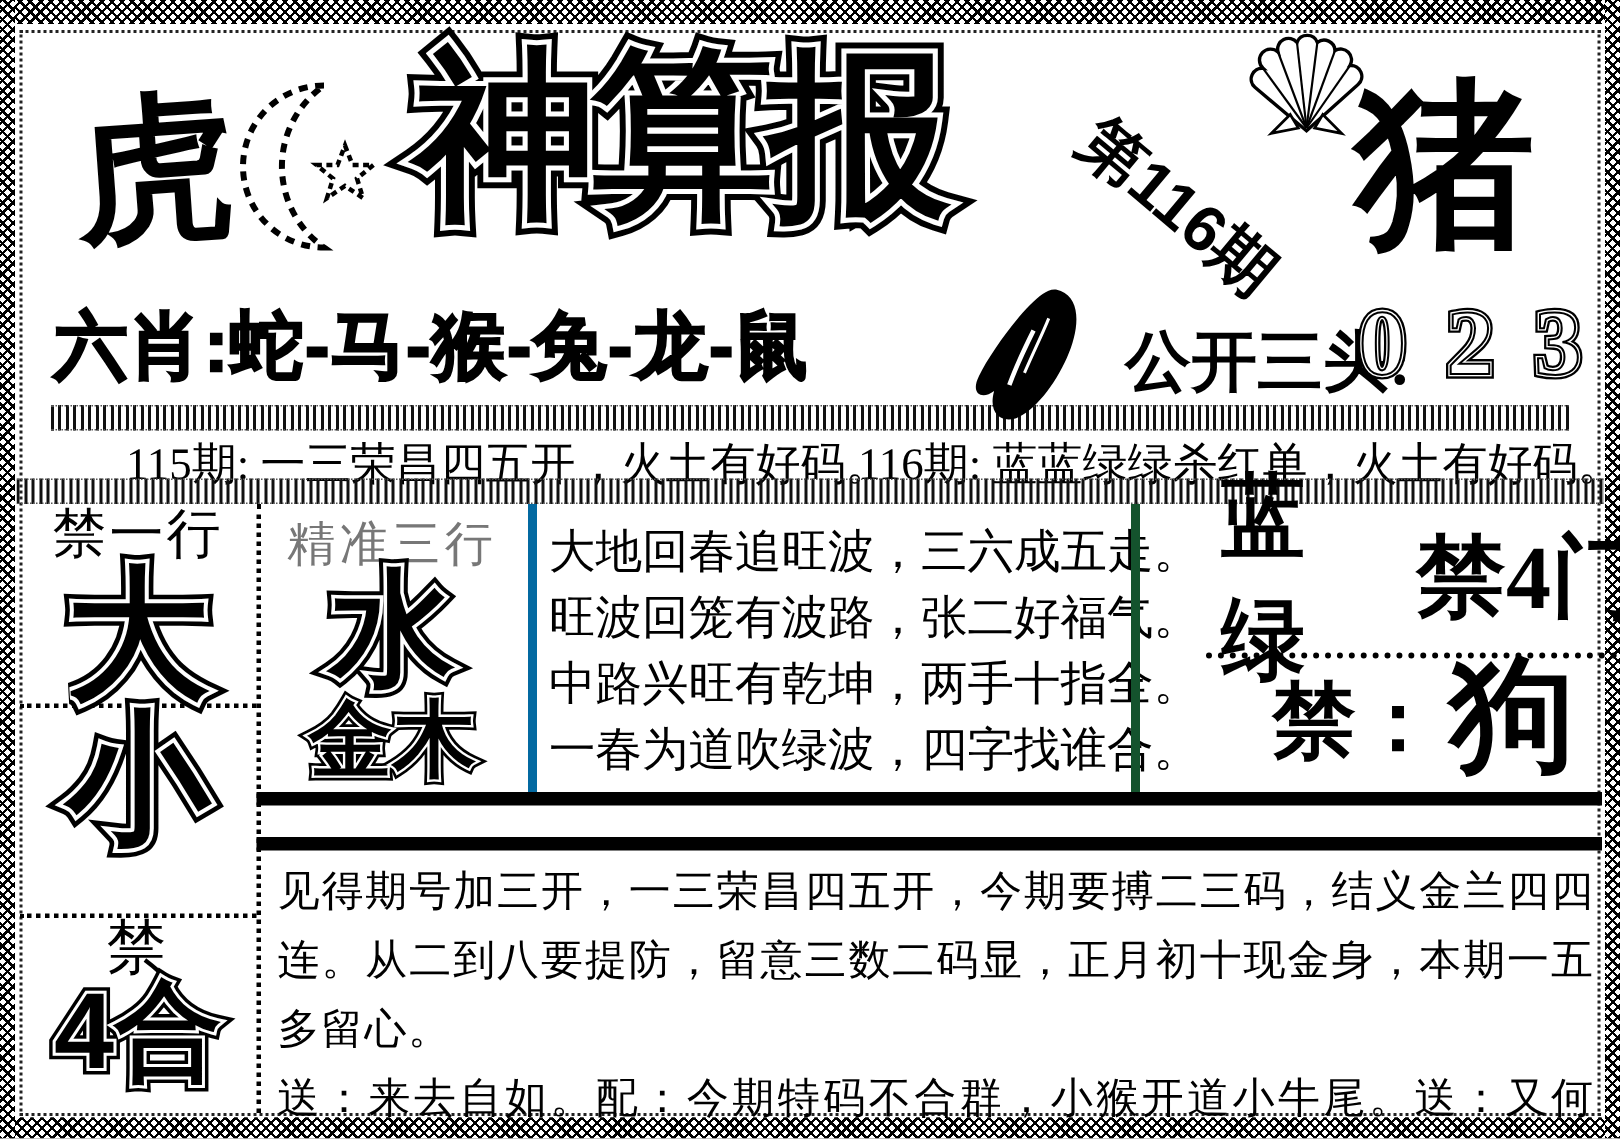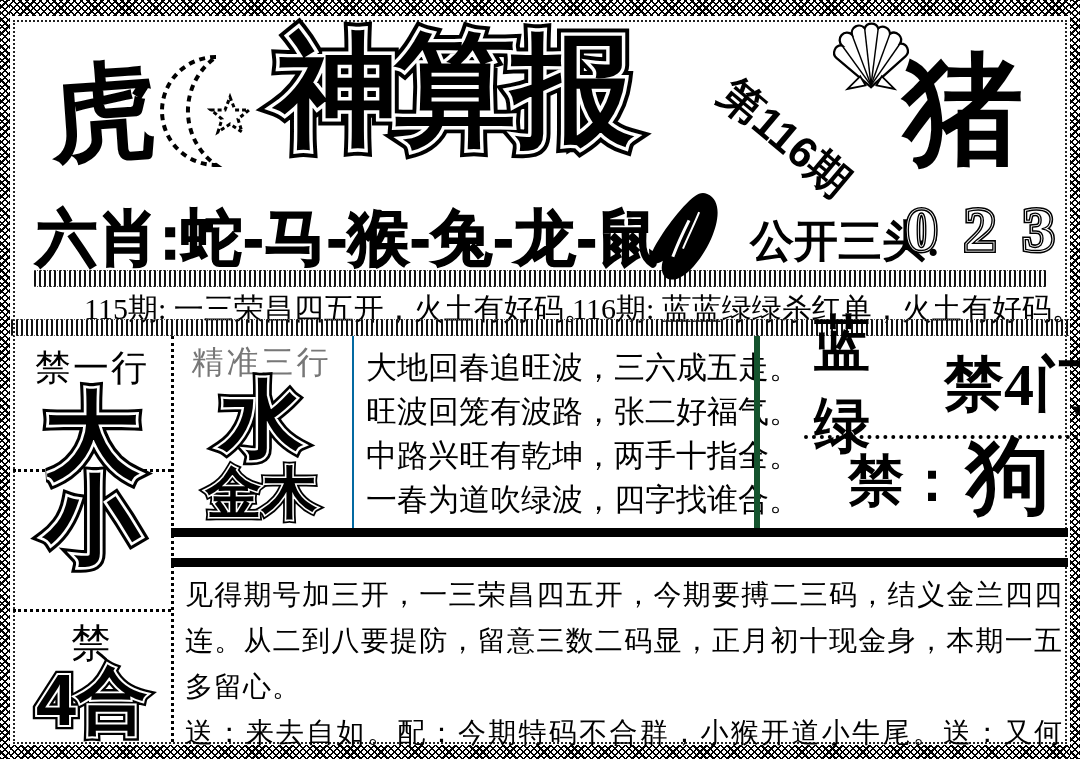--- a/index.html
+++ b/index.html
@@ -38,21 +38,21 @@
   .tiger  { left:50px; top:42px; font-size:106px; font-weight:bold; transform:rotate(-4deg); font-family:"DejaVu Serif",serif; }
   .pig    { left:903px; top:30px; font-size:120px; font-weight:900; font-family:"DejaVu Serif",serif; }
   .main-title { left:276px; top:20px; width:460px; text-align:left; font-size:122px;
                 font-weight:900; letter-spacing:-4px; font-family:"Liberation Sans",sans-serif; }
   .issue  { left:744px; top:66px; font-size:43px; font-weight:bold; transform:rotate(40deg);
             transform-origin:left top; font-family:"Liberation Sans",sans-serif; white-space:nowrap; }
   .crescent-box { left:156px; top:46px; width:110px; height:130px; }
   .shell-box    { left:826px; top:22px; width:90px; height:76px; }
 
   
-  .sixxiao { left:36px; top:198px; font-size:61px; font-weight:900; white-space:nowrap;
+  .sixxiao { left:36px; top:198px; font-size:49px; font-weight:900; white-space:nowrap;
              font-family:"Liberation Sans",sans-serif; -webkit-text-stroke:1.5px #000; letter-spacing:1px; }
   .brush-box { left:628px; top:190px; width:114px; height:96px; z-index:3; }
   .openheads { left:750px; top:212px; font-size:44px; font-weight:bold; white-space:nowrap; }
   .digits-row { left:906px; top:194px; font-size:62px; font-weight:bold; }
   .digits-row .stack { margin-right:12px; }
 
   
   .hatch { position:absolute; height:15px;
            background:repeating-linear-gradient(90deg,#111 0 2px,transparent 2px 5px);
            border-top:1px dotted #555; border-bottom:1px dotted #555; }
@@ -62,26 +62,26 @@
   .period { top:289px; font-size:30px; white-space:nowrap; }
   .p115 { left:84px; }  .p116 { left:572px; }
 
   
   .leftcol { left:13px; top:336px; width:158px; height:406px; border-right:3px dotted #000;
              display:flex; flex-direction:column; }
   .lcell { text-align:center; overflow:visible; }
   .lcell-1 { height:133px; border-bottom:3px dotted #000; }
   .lcell-2 { height:137px; border-bottom:3px dotted #000; }
   .lcell-3 { flex:1; }
-  .lhead { font-size:36px; line-height:40px; margin-top:12px; letter-spacing:2px; }
+  .lhead { font-size:36px; line-height:40px; margin-top:0; letter-spacing:2px; }
   .lbig  { font-size:96px; font-weight:900; font-family:"Liberation Sans",sans-serif; }
   .lbig3 { font-size:72px; }
 
   
-  .precol { left:171px; top:336px; width:181px; height:192px; border-right:2px solid #0369a1;
+  .precol { left:171px; top:336px; width:181px; height:192px; border-right:6px solid #0369a1;
             text-align:center; }
   .prehead { font-size:32px; line-height:40px; color:#777; letter-spacing:3px; margin-top:6px; }
   .prebig  { font-size:84px; font-weight:900; font-family:"Liberation Sans",sans-serif; line-height:74px; }
 
   
   .poem { left:366px; top:346px; width:404px; font-size:31px; line-height:44px; }
   .poem div { white-space:nowrap; }
 
   
   .rightcol { left:754px; top:336px; width:290px; height:192px; border-left:6px solid #14532d;padding-left:44px; }

